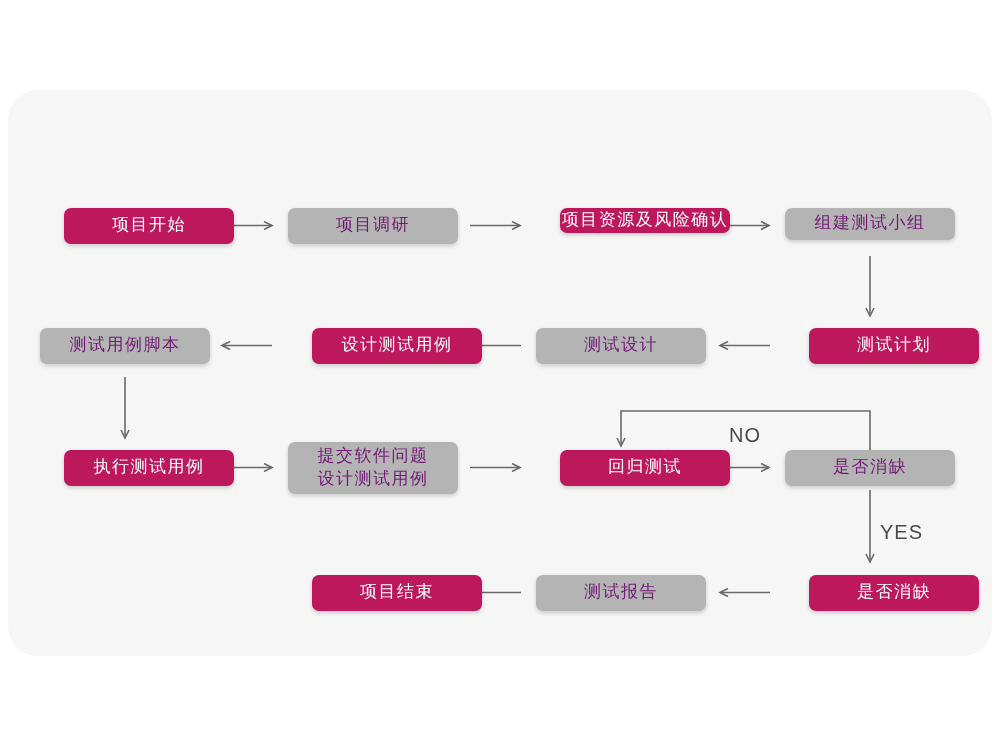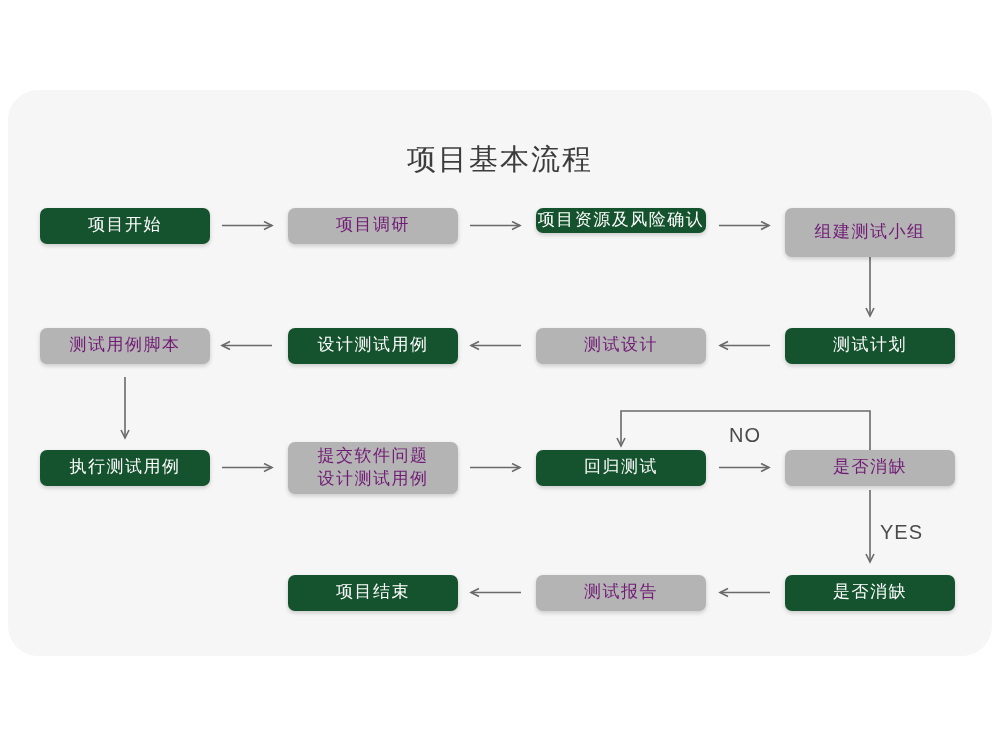--- a/index.html
+++ b/index.html
@@ -18,37 +18,36 @@
     color:#3C3C3C;letter-spacing:2px;margin:0;
   }
   .node{
     position:absolute;display:flex;flex-direction:column;
     align-items:center;justify-content:center;
     border-radius:7px;font-size:17px;font-weight:400;
     letter-spacing:1.5px;line-height:1.35;
     box-shadow:0 2px 4px rgba(0,0,0,0.18);
     box-sizing:border-box;text-align:center;
   }
-  .node.purple{background:#14532d;color:#FFFFFF;}
+  .node.purple{background:#be185d;color:#FFFFFF;margin-left:24px;}
   .node.gray{background:#B4B4B4;color:#701a75;}
   svg.arrows{position:absolute;left:0;top:0;pointer-events:none;}
   .arrow{fill:none;stroke:#6A6A6A;stroke-width:1.6;}
   .edge-label{
     position:absolute;font-size:20px;color:#4B4B4B;
     letter-spacing:1px;white-space:nowrap;
   }
   #no-label{transform:translate(-50%,-50%);margin-top:8px;}
   #yes-label{transform:translate(0,-50%);}
 </style>
 </head>
 <body>
 
 <div class="stage">
   <div class="card"></div>
-  <h1 class="title">项目基本流程</h1>
   <svg class="arrows" id="arrow-svg" width="1000" height="750">
     <defs>
       <marker id="ah" markerWidth="12" markerHeight="12" refX="9" refY="5" orient="auto" markerUnits="userSpaceOnUse">
         <path d="M1,1 L9,5 L1,9" fill="none" stroke="#6A6A6A" stroke-width="1.6"></path>
       </marker>
     </defs>
   <polyline points="222,225.5 272,225.5" class="arrow" marker-end="url(#ah)"></polyline>
       <polyline points="470,225.5 520,225.5" class="arrow" marker-end="url(#ah)"></polyline>
       <polyline points="719,225.5 769,225.5" class="arrow" marker-end="url(#ah)"></polyline>
       <polyline points="870,256 870,316" class="arrow" marker-end="url(#ah)"></polyline>
@@ -67,21 +66,21 @@
   <div id="nodes-layer">
       <div class="node purple" style="left: 40px; top: 207.5px; width: 170px; height: 36px;">
         <span>项目开始</span>
       </div>
       <div class="node gray" style="left: 288px; top: 207.5px; width: 170px; height: 36px;">
         <span>项目调研</span>
       </div>
       <div class="node purple" style="left: 536px; top: 207.5px; width: 170px; height: 25px;">
         <span>项目资源及风险确认</span>
       </div>
-      <div class="node gray" style="left: 785px; top: 207.5px; width: 170px; height: 49px;">
+      <div class="node gray" style="left: 785px; top: 207.5px; width: 170px; height: 32px;">
         <span>组建测试小组</span>
       </div>
       <div class="node purple" style="left: 785px; top: 327.5px; width: 170px; height: 36px;">
         <span>测试计划</span>
       </div>
       <div class="node gray" style="left: 536px; top: 327.5px; width: 170px; height: 36px;">
         <span>测试设计</span>
       </div>
       <div class="node purple" style="left: 288px; top: 327.5px; width: 170px; height: 36px;">
         <span>设计测试用例</span>

